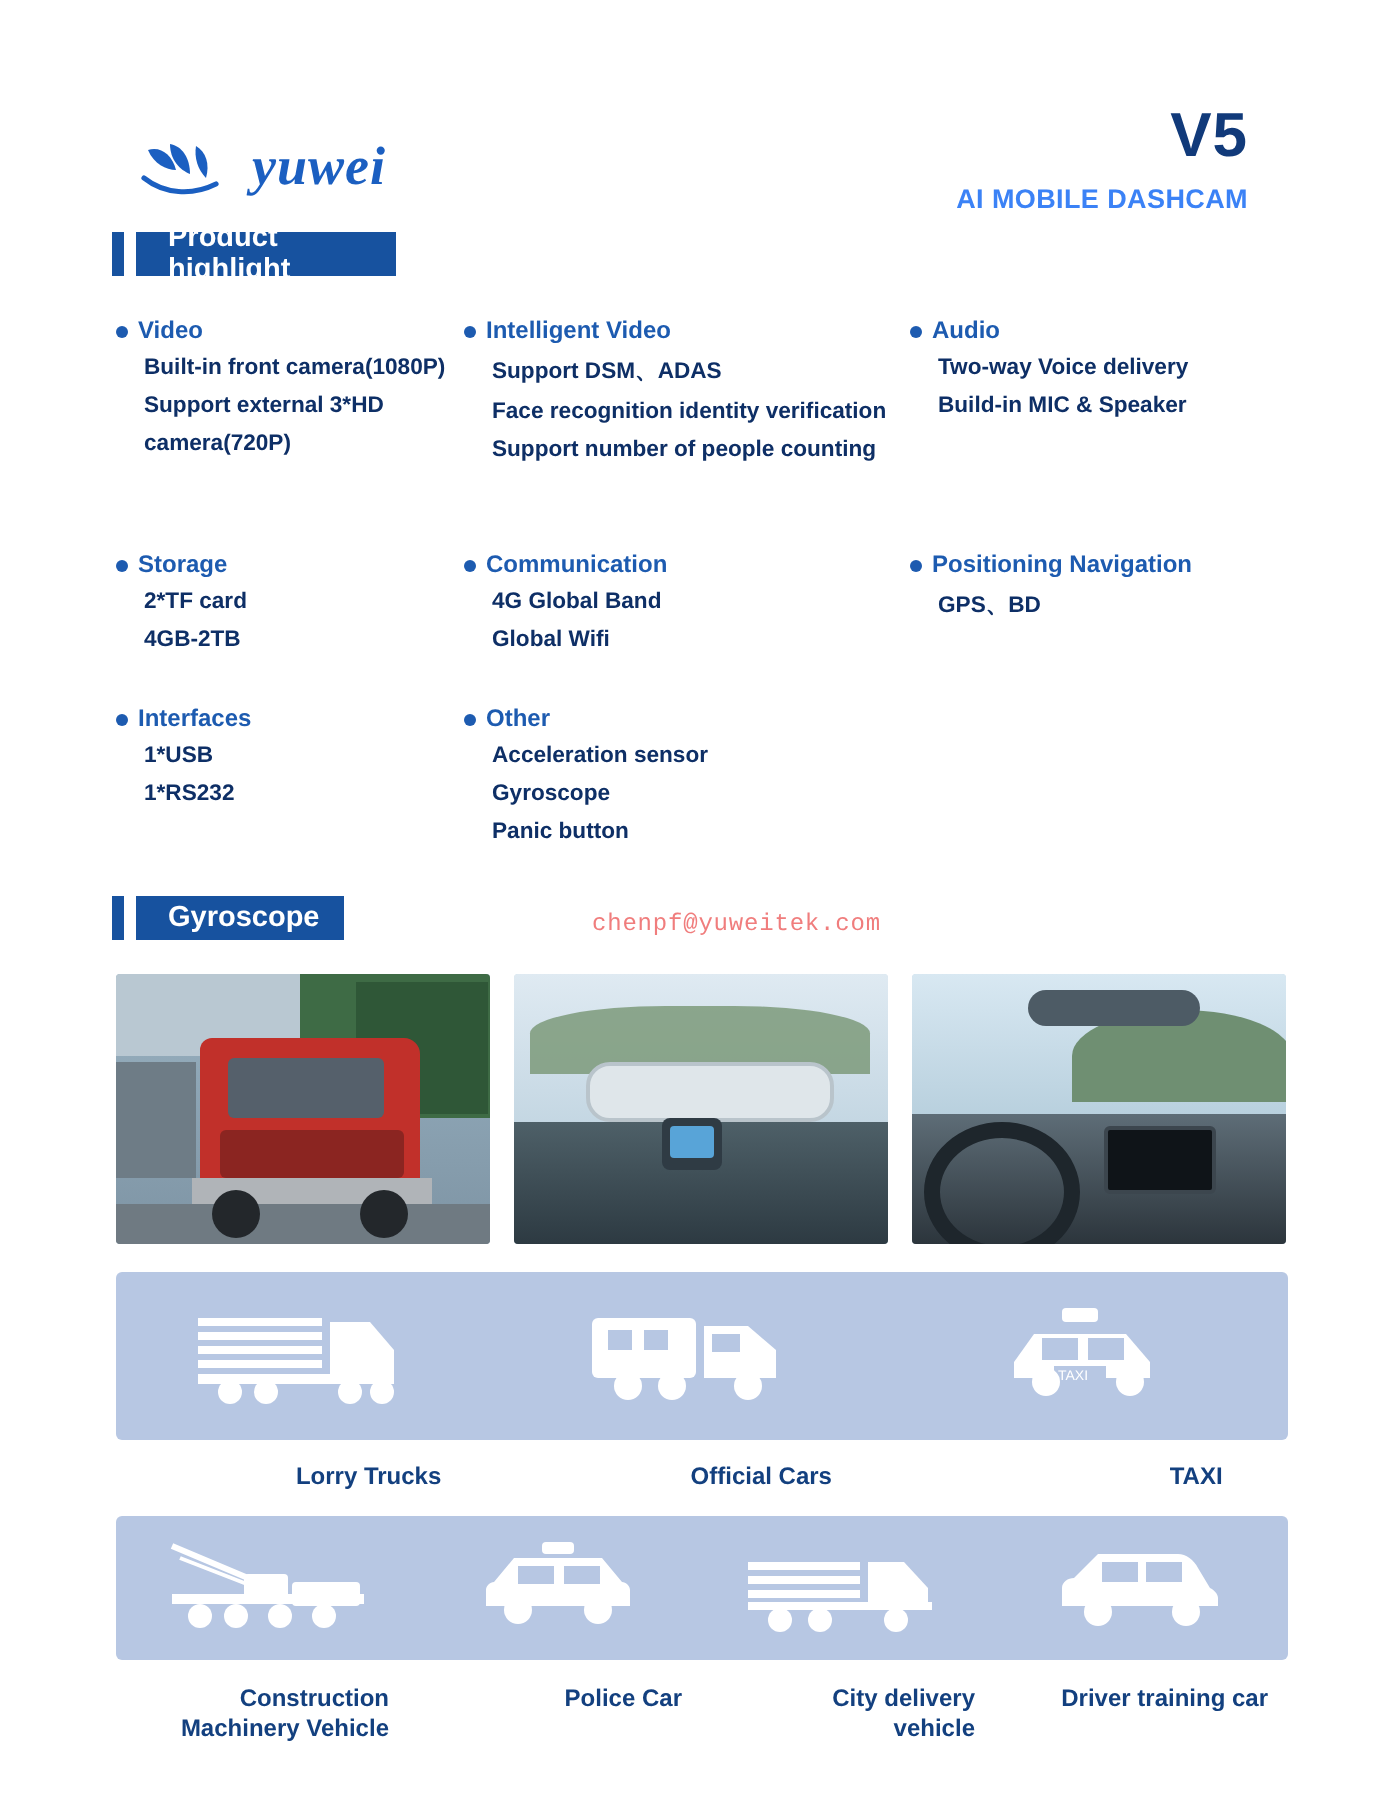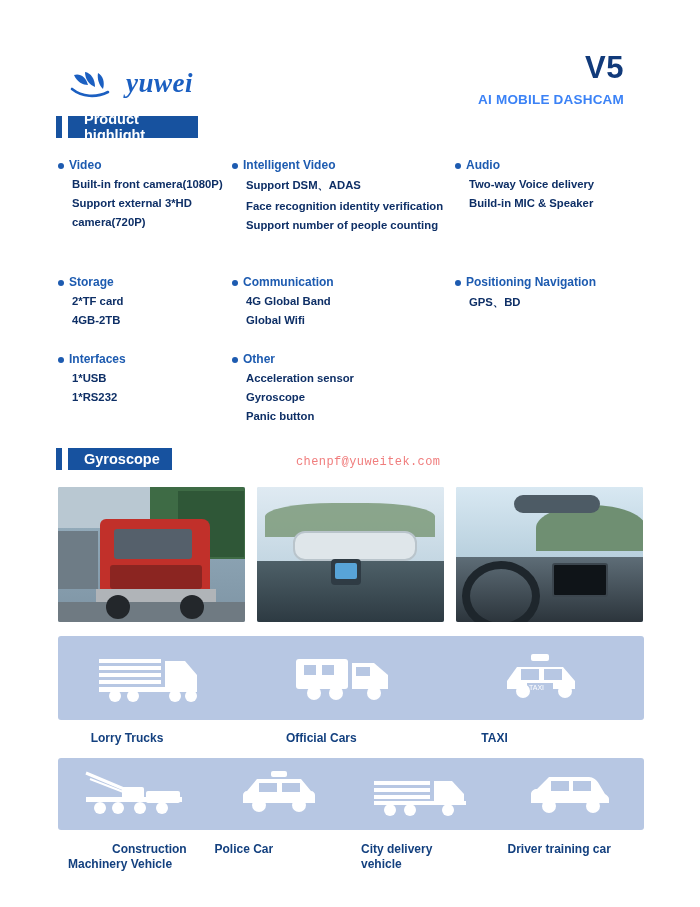--- a/index.html
+++ b/index.html
@@ -201,26 +201,26 @@
   .icons-row {
     display: flex;
     width: 100%;
     height: 100%;
     align-items: center;
     justify-content: space-around;
   }
   .vicon { color: #ffffff; }
   .labels-row {
     position: absolute;
-    left: 68px;
+    left: 48px;
     width: 586px;
     display: flex;
     justify-content: space-around;
     align-items: flex-start;
-    text-align: left;
+    text-align: right;
   }
   .labels1 { top: 731px; }
   .labels2 { top: 842px; }
   .vlabel {
     font-size: 12px;
     font-weight: bold;
     color: #13407f;
     line-height: 1.25;
     width: 150px;
   }

